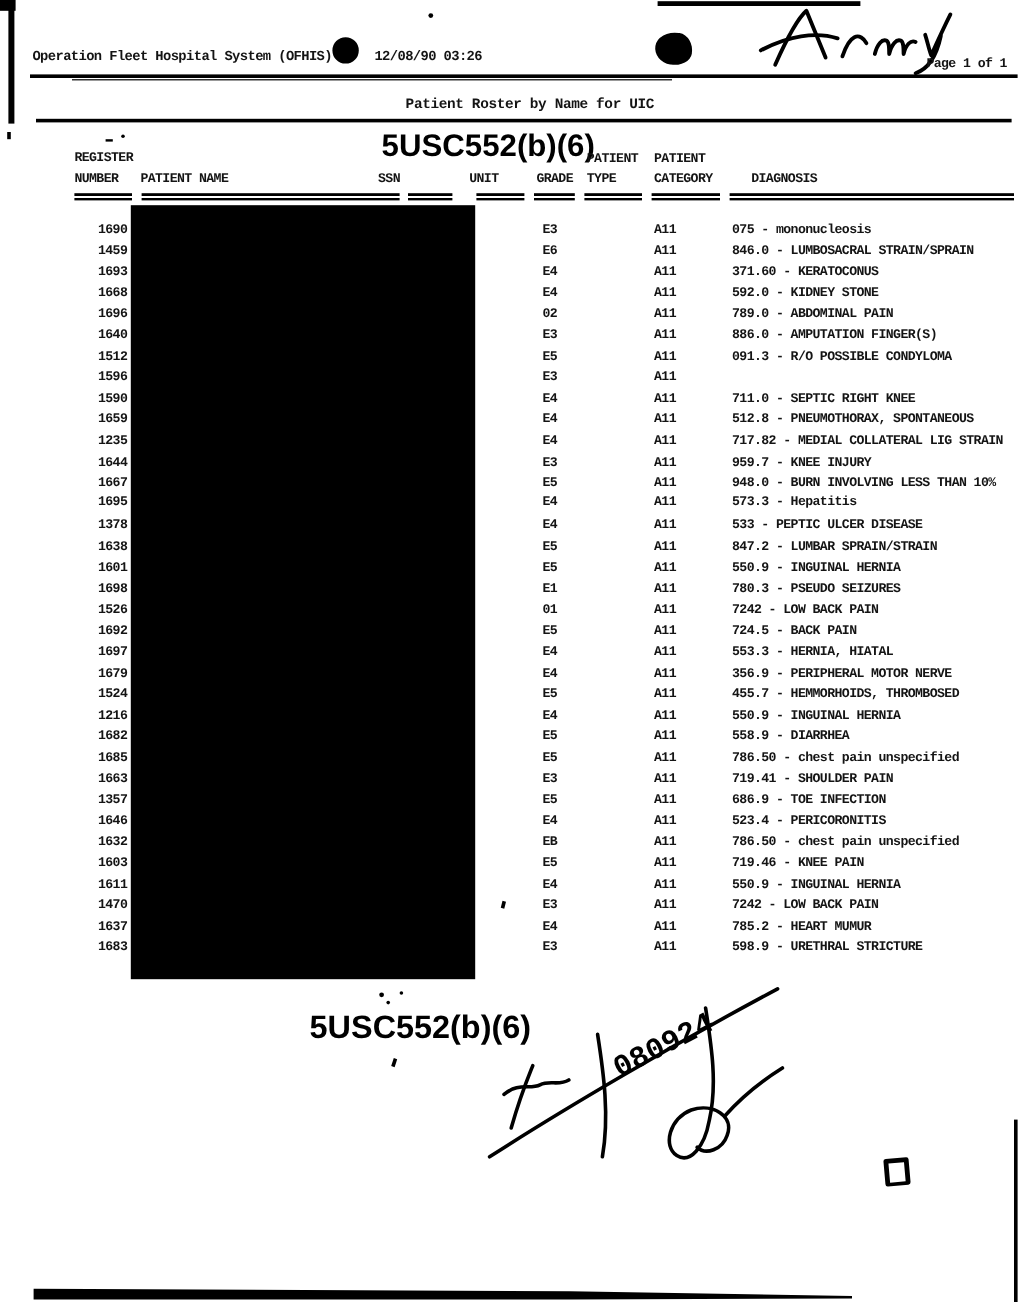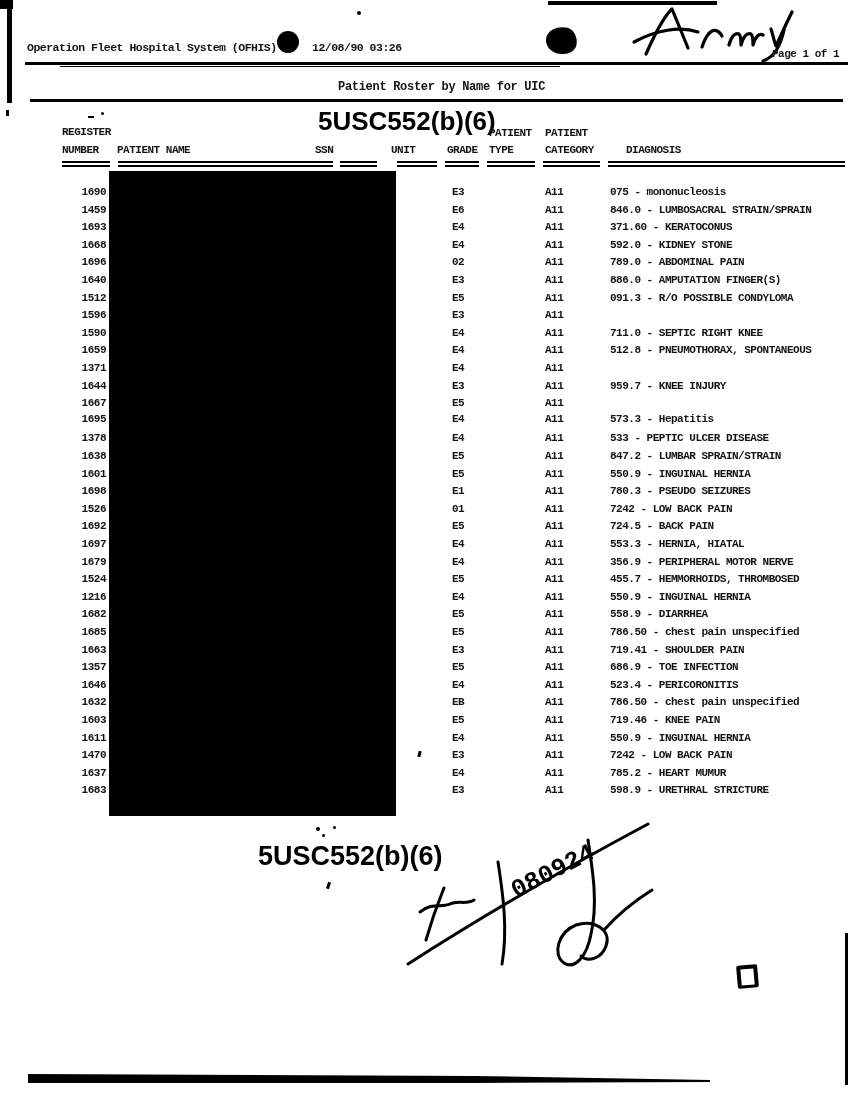--- a/index.html
+++ b/index.html
@@ -140,34 +140,36 @@
         <span class="cell c-cat">A11</span>
         <span class="cell c-diag">711.0 - SEPTIC RIGHT KNEE</span>
       </div>
       <div class="row" style="top: 158.4px;">
         <span class="cell c-reg">1659</span>
         <span class="cell c-grade">E4</span>
         <span class="cell c-cat">A11</span>
         <span class="cell c-diag">512.8 - PNEUMOTHORAX, SPONTANEOUS</span>
       </div>
       <div class="row" style="top: 176px;">
-        <span class="cell c-reg">1371</span>
-        <span class="cell c-grade">E4</span>
-        <span class="cell c-cat">A11</span>
+        <span class="cell c-reg">1235</span>
+        <span class="cell c-grade">E4</span>
+        <span class="cell c-cat">A11</span>
+        <span class="cell c-diag">717.82 - MEDIAL COLLATERAL LIG STRAIN</span>
       </div>
       <div class="row" style="top: 193.6px;">
         <span class="cell c-reg">1644</span>
         <span class="cell c-grade">E3</span>
         <span class="cell c-cat">A11</span>
         <span class="cell c-diag">959.7 - KNEE INJURY</span>
       </div>
       <div class="row" style="top: 211.2px;">
         <span class="cell c-reg">1667</span>
         <span class="cell c-grade">E5</span>
         <span class="cell c-cat">A11</span>
+        <span class="cell c-diag">948.0 - BURN INVOLVING LESS THAN 10%</span>
       </div>
       <div class="row" style="top: 227px;">
         <span class="cell c-reg">1695</span>
         <span class="cell c-grade">E4</span>
         <span class="cell c-cat">A11</span>
         <span class="cell c-diag">573.3 - Hepatitis</span>
       </div>
       <div class="row" style="top: 246.4px;">
         <span class="cell c-reg">1378</span>
         <span class="cell c-grade">E4</span>

